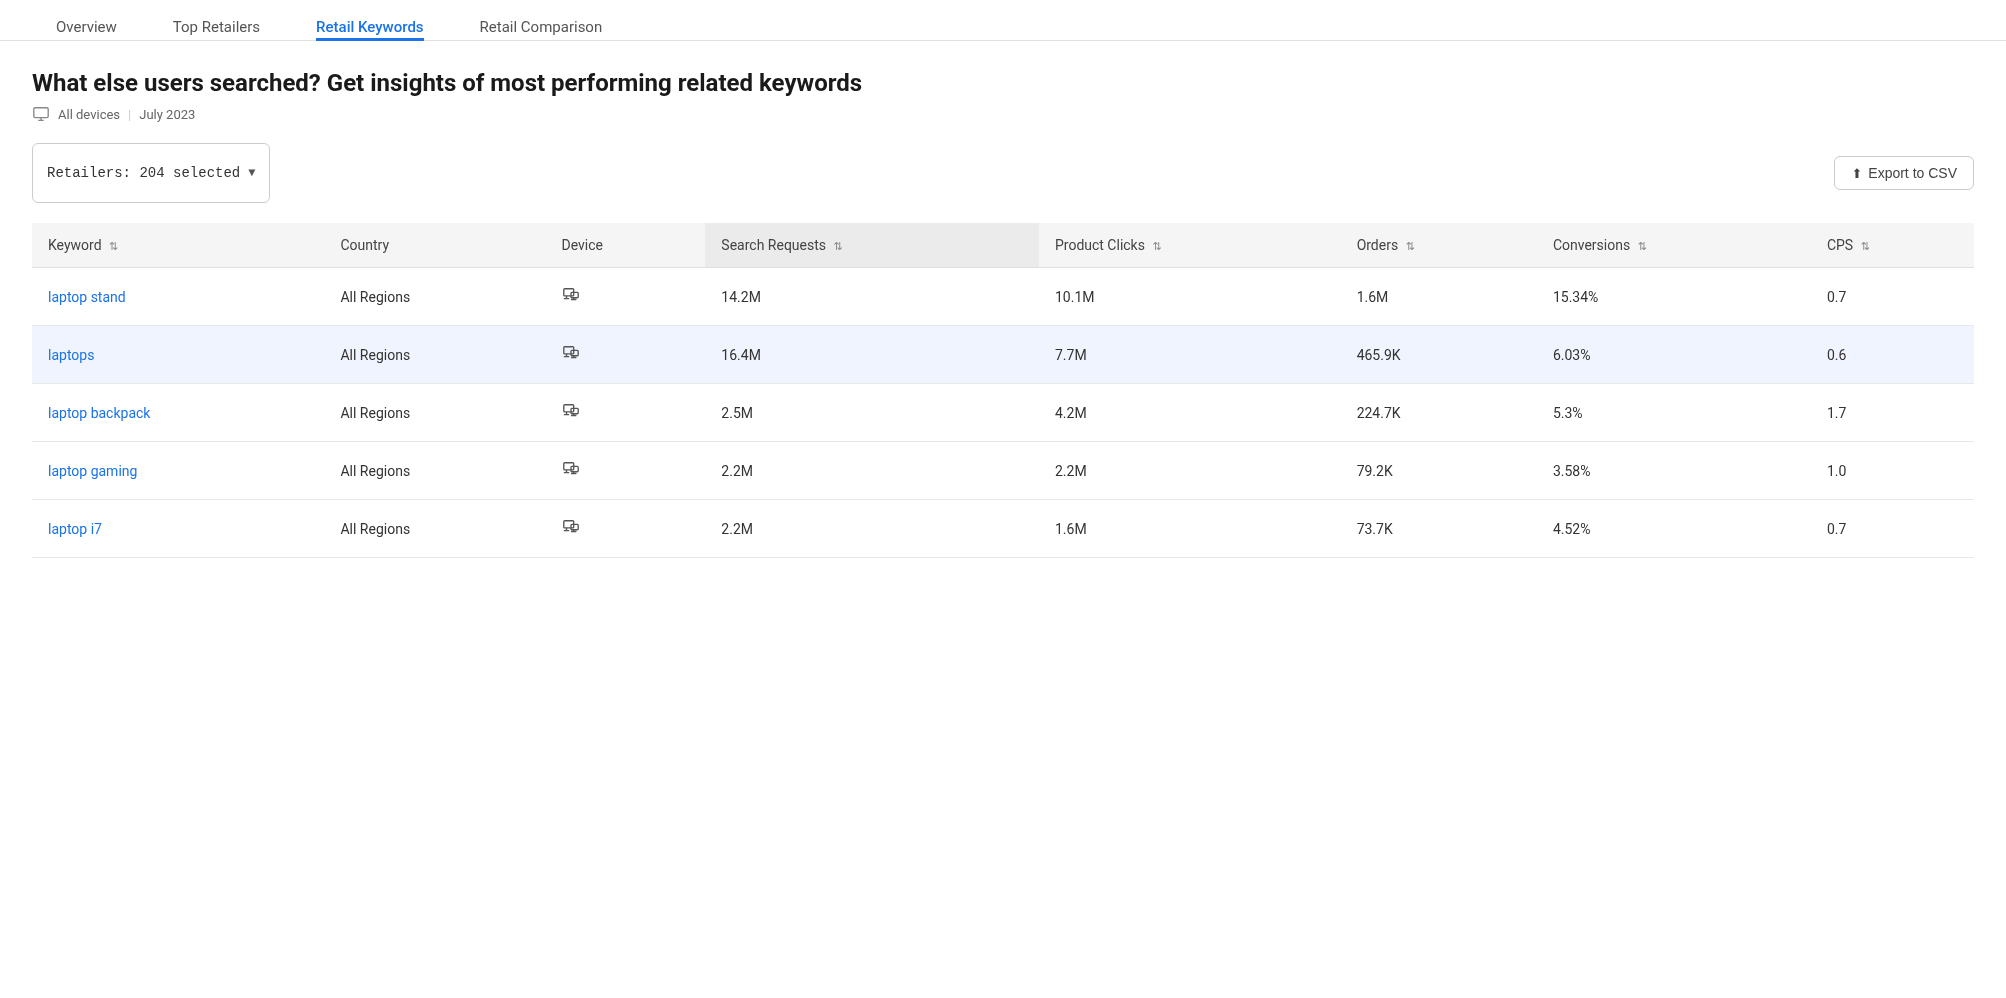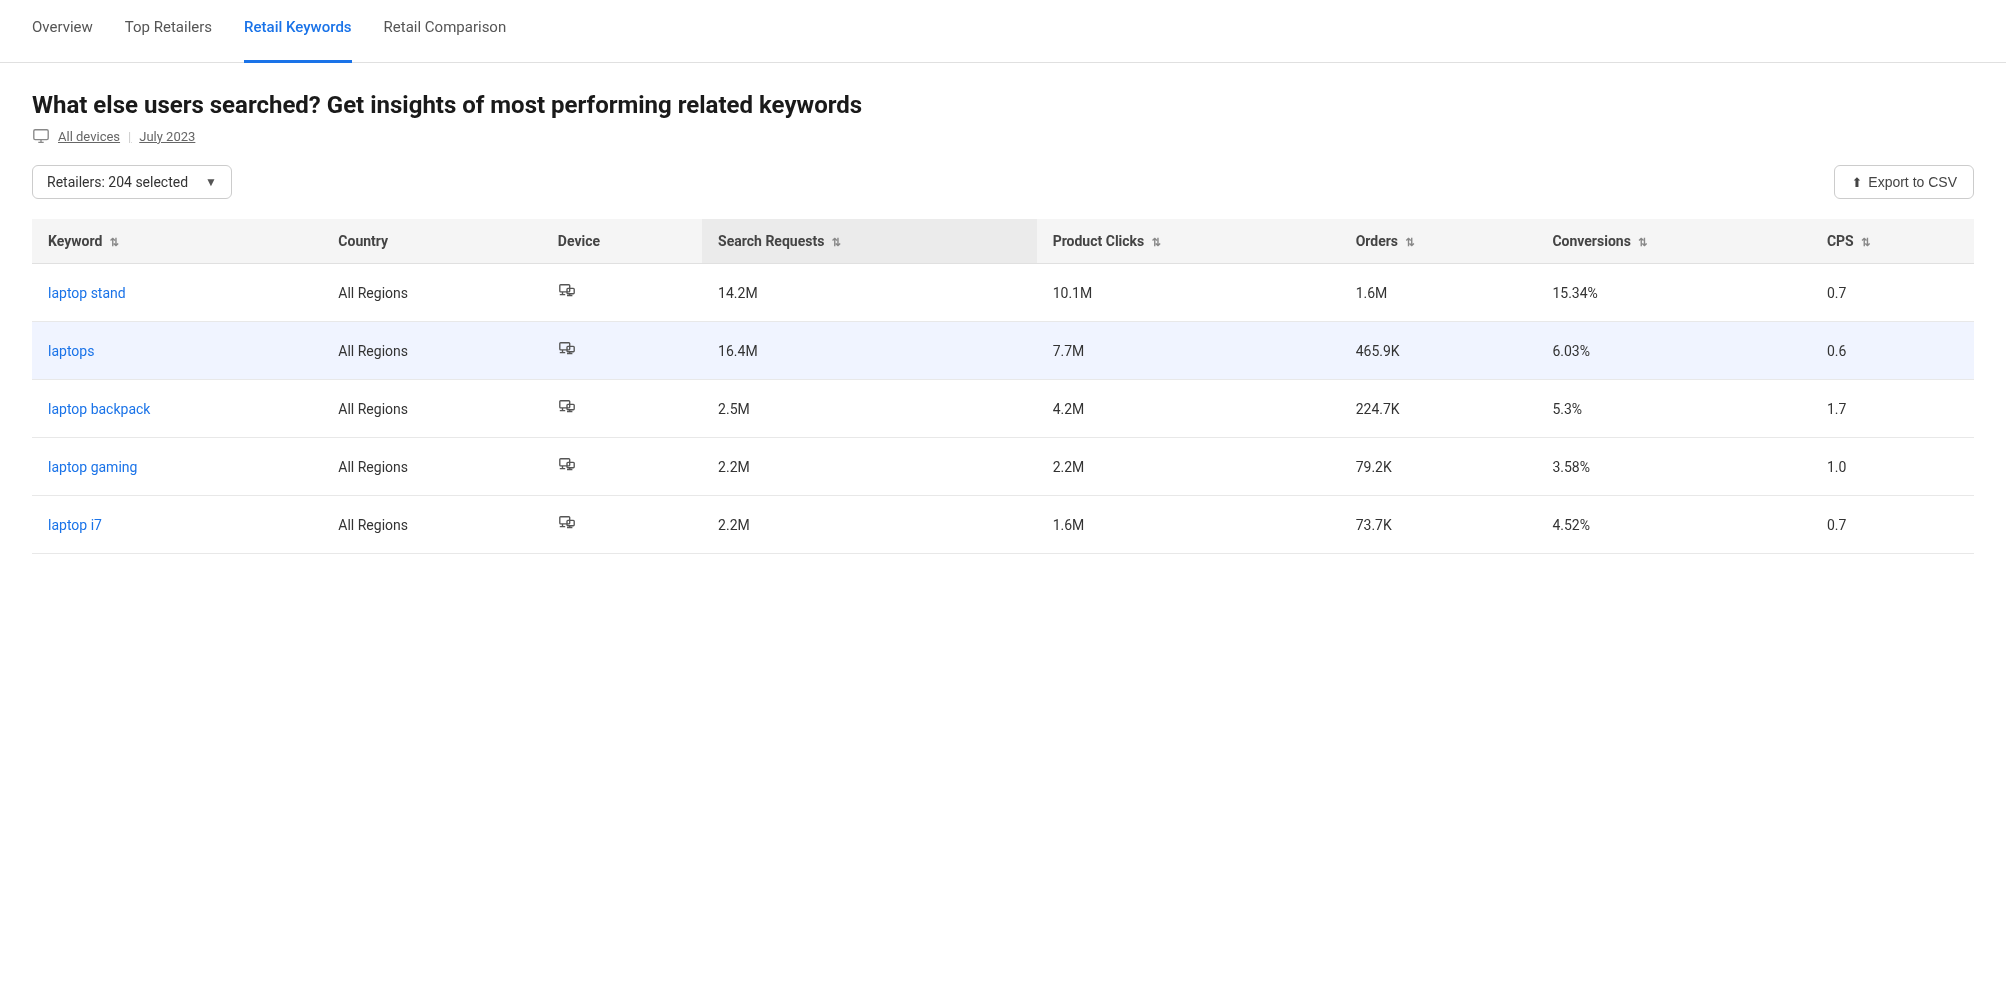--- a/index.html
+++ b/index.html
@@ -11,27 +11,28 @@
     }
 
     
     .nav-tabs {
       display: flex;
       gap: 32px;
       padding: 18px 32px 0 32px;
       border-bottom: 1px solid #e0e0e0;
     }
     .nav-tab {
-      padding-bottom: 24px;
+      padding-bottom: 2px;
       cursor: pointer;
       font-size: 15px;
       color: #555;
       white-space: nowrap;
       border-bottom: 2px solid transparent;
       margin-bottom: -1px;
+      margin-left: 24px;
     }
     .nav-tab.active {
       color: #1a73e8;
       border-bottom: 3px solid #1a73e8;
       font-weight: 500;
     }
 
     
     .page-content {
       padding: 28px 32px;
@@ -46,21 +47,20 @@
     }
 
     
     .subtitle-row {
       display: flex;
       align-items: center;
       gap: 8px;
       color: #666;
       font-size: 13px;
       margin-bottom: 20px;
-      text-decoration: underline;
     }
     .subtitle-icon {
       display: inline-flex;
       align-items: center;
       color: #888;
     }
     .divider-pipe {
       color: #ccc;
     }
 
@@ -71,26 +71,27 @@
       align-items: center;
       margin-bottom: 20px;
     }
 
     .retailers-dropdown {
       display: flex;
       align-items: center;
       gap: 8px;
       border: 1px solid #ccc;
       border-radius: 6px;
-      padding: 8px 14px;
+      padding: 21px 14px;
       font-size: 14px;
       color: #333;
       cursor: pointer;
       background: #fff;
       min-width: 200px;
+      font-family: Liberation Mono, monospace;
     }
     .retailers-dropdown-label {
       flex: 1;
     }
     .chevron-down {
       font-size: 12px;
       color: #555;
     }
 
     .export-btn {
@@ -116,21 +117,21 @@
       font-size: 14px;
     }
 
     .data-table thead tr {
       background: #f5f5f5;
     }
 
     .data-table th {
       text-align: left;
       padding: 14px 16px;
-      font-weight: 700;
+      font-weight: 400;
       color: #444;
       border-bottom: 1px solid #e0e0e0;
       white-space: nowrap;
     }
 
     .data-table th.sorted {
       background: #ebebeb;
     }
 
     .sort-icon {

